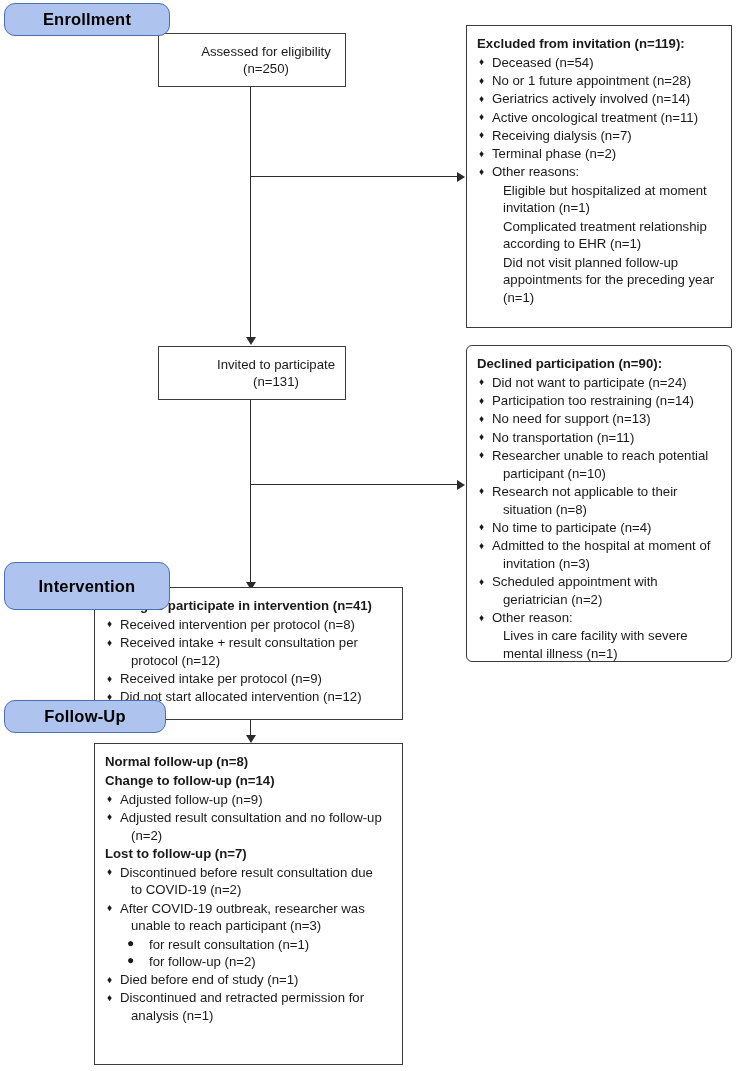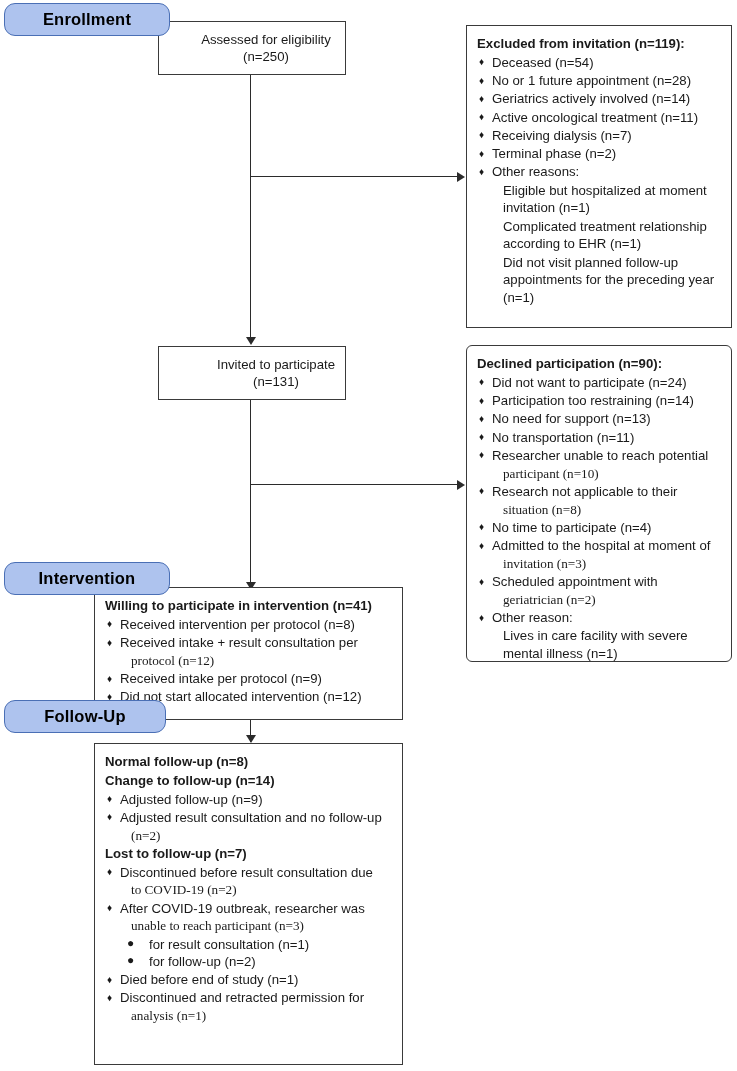--- a/index.html
+++ b/index.html
@@ -98,21 +98,21 @@
     margin: 0;
   }
   ul.sub > li .dot {
     position: absolute;
     left: 22px;
     top: -1px;
     font-size: 12px;
     line-height: 1.45;
   }
   .txt-ind { display: block; }
-  .cont { display: block; padding-left: 11px; font-family: Liberation Serif, serif; }
+  .cont { display: block; padding-left: 11px; }
 
   
   .vline {
     position: absolute;
     width: 0;
     border-left: 1.4px solid #2b2b2b;
     z-index: 1;
   }
   .hline {
     position: absolute;
@@ -154,29 +154,29 @@
   <div class="hline" style="left:250px; top:484px; width:207px;"></div>
   <div class="arrow-right" style="left:457px; top:479.5px;"></div>
 
   <div class="vline" style="left:250px; top:720px; height:22px;"></div>
   <div class="arrow-down" style="left:245.5px; top:735px;"></div>
 
   <div class="stage-badge" style="left:4px; top:3px; width:166px; height:33px;">
     <span>Enrollment</span>
   </div>
 
-  <div class="stage-badge" style="left:4px; top:562px; width:166px; height:33px;">
+  <div class="stage-badge" style="left:4px; top:562px; width:166px; height:48px;">
     <span>Intervention</span>
   </div>
 
   <div class="stage-badge" style="left:4px; top:700px; width:162px; height:33px;">
     <span>Follow-Up</span>
   </div>
 
-  <div class="box box-center" style="left:158px; top:21px; width:188px; height:54px;padding-left:28px;">
+  <div class="box box-center" style="left:158px; top:33px; width:188px; height:54px;padding-left:28px;">
     <span>Assessed for eligibility</span>
     <span>(n=250)</span>
   </div>
 
   <div class="box box-list" style="left:466px; top:25px; width:266px; height:303px;">
     <span class="hdr">Excluded from invitation (n=119):</span>
     <ul class="items">
       <li><span class="dia">♦</span><span>Deceased (n=54)</span></li>
       <li><span class="dia">♦</span><span>No or 1 future appointment (n=28)</span></li>
       <li><span class="dia">♦</span><span>Geriatrics actively involved (n=14)</span></li>

